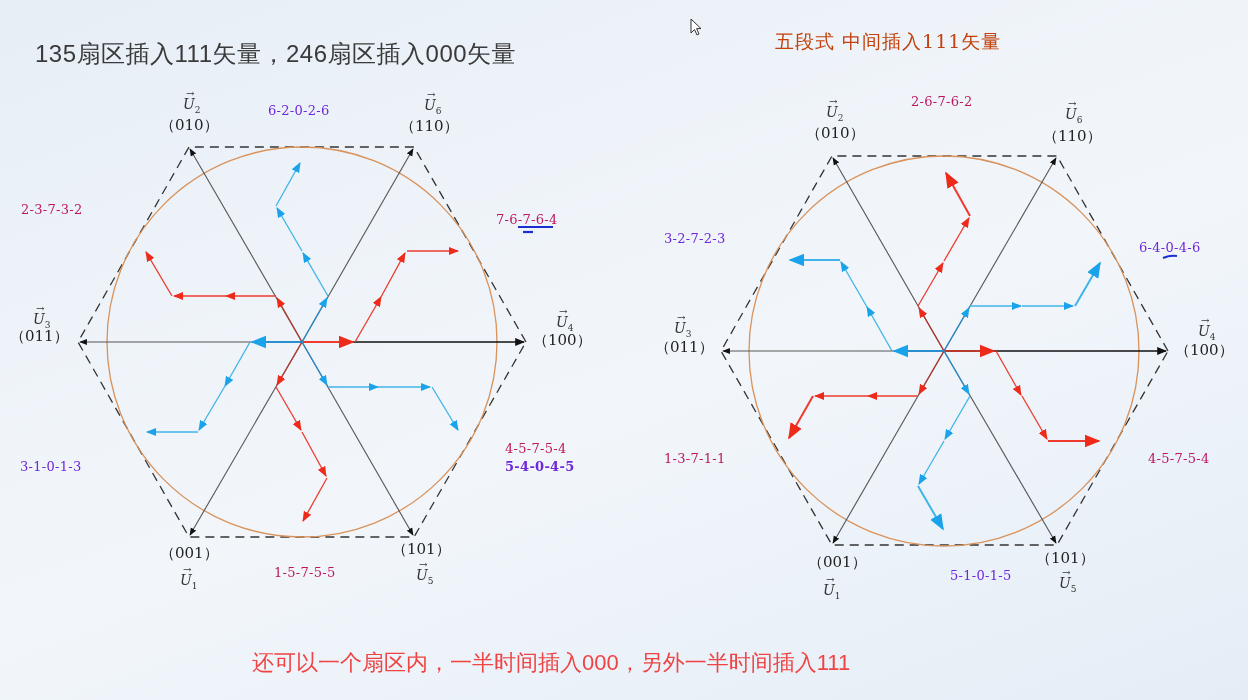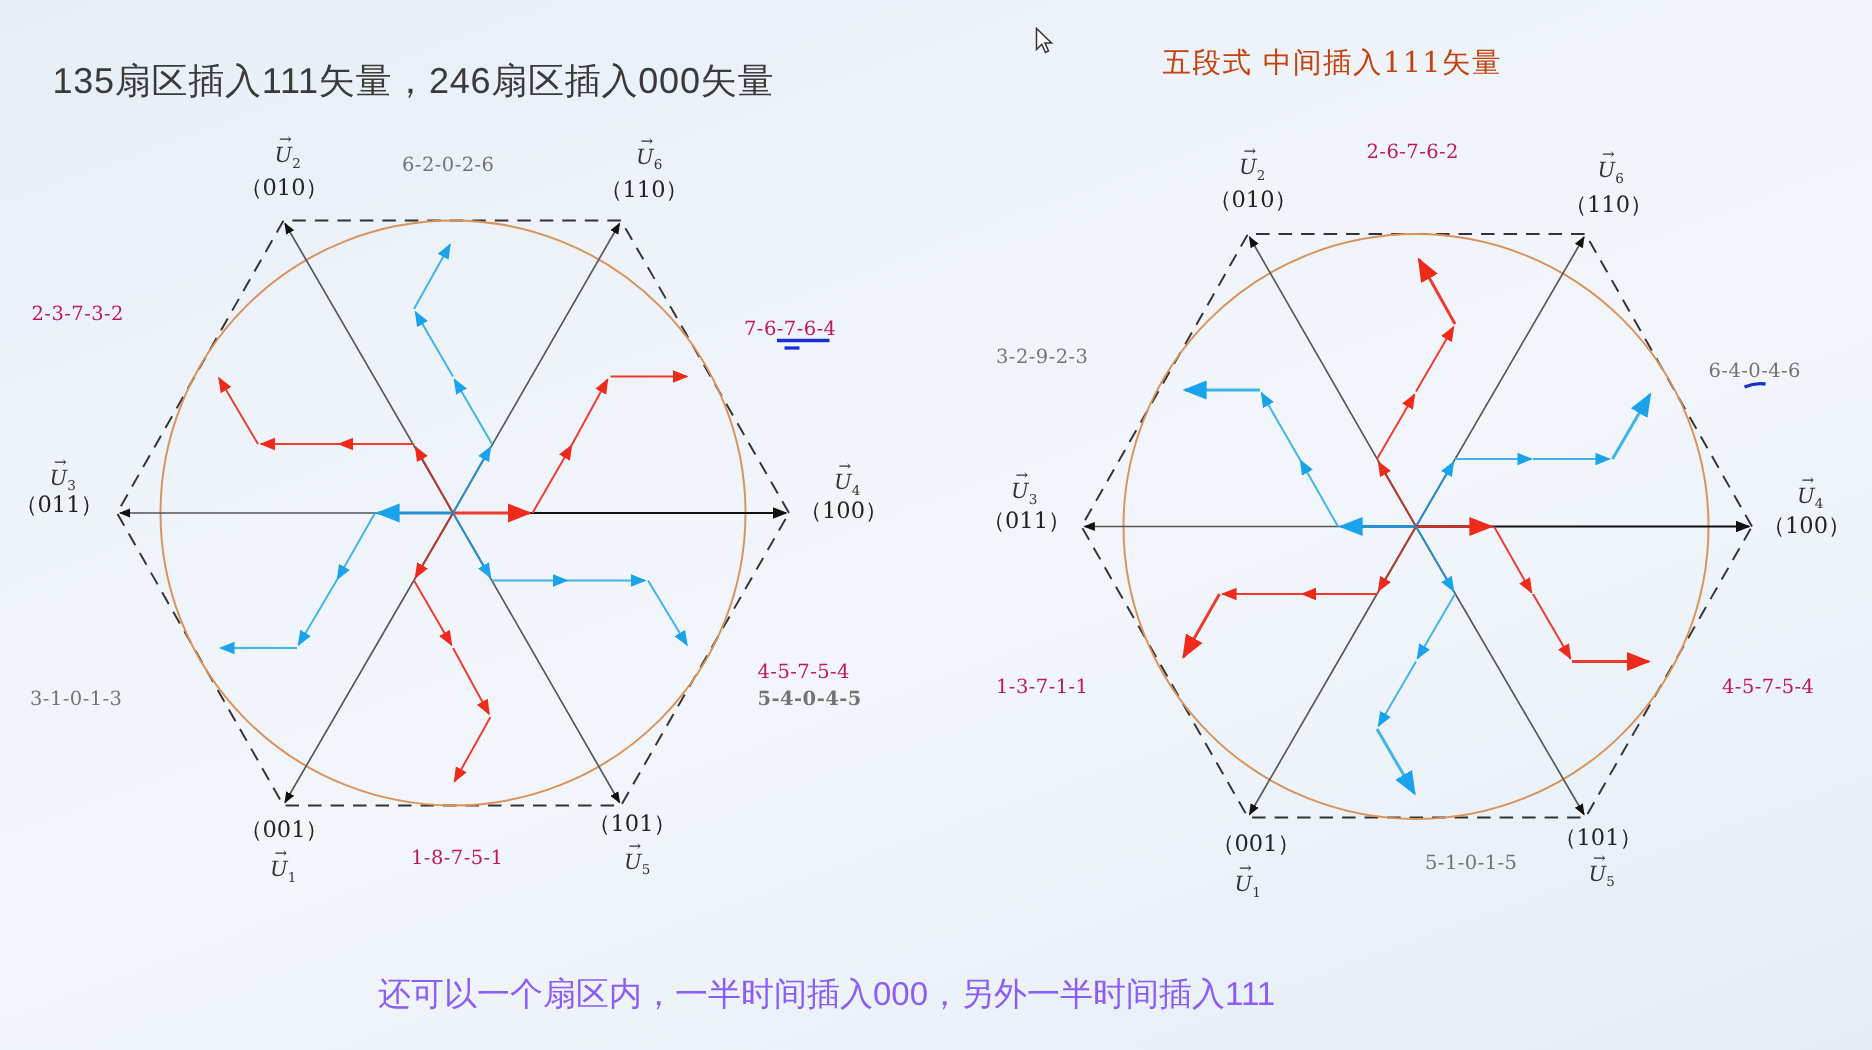--- a/index.html
+++ b/index.html
@@ -4,24 +4,24 @@
 <style>
   html, body { margin: 0; padding: 0; }
   body {
     width: 1248px; height: 700px; overflow: hidden; position: relative;
     background: linear-gradient(160deg, #e6eef6 0%, #eef3f9 30%, #f2f6fb 55%, #e4edf6 100%);
     font-family: "DejaVu Sans", "Liberation Sans", sans-serif;
   }
   .abs { position: absolute; white-space: nowrap; }
   .title-left { left: 35px; top: 38px; font-size: 24px; color: #3a3a3a; font-family: "Liberation Sans", "DejaVu Sans", sans-serif; letter-spacing: 0.5px; }
   .title-right { left: 775px; top: 29px; font-size: 19px; color: #c2410c; font-family: "DejaVu Serif", "Liberation Serif", serif; letter-spacing: 1px; }
-  .footer { left: 252px; top: 648px; font-size: 22px; color: #8b5cf6; font-family: "Liberation Sans", "DejaVu Sans", sans-serif; }
+  .footer { left: 252px; top: 648px; font-size: 22px; color: #ef4444; font-family: "Liberation Sans", "DejaVu Sans", sans-serif; }
   .seq { font-size: 13px; font-family: "DejaVu Serif", "Liberation Serif", serif; letter-spacing: 0.3px; }
   .red { color: #be185d; }
-  .blue { color: #737373; }
+  .blue { color: #6d28d9; }
   .vlabel { font-size: 15px; color: #222; font-family: "DejaVu Serif", "Liberation Serif", serif; text-align: center; }
   .vname { font-size: 14px; color: #333; font-style: italic; font-family: "DejaVu Serif", "Liberation Serif", serif; }
   .vname sub { font-size: 9px; font-style: normal; }
   .vname .arr { position: absolute; left: 3px; top: -8px; font-size: 10px; font-style: normal; }
   svg.diag { position: absolute; left: 0; top: 0; }
   .cursor { left: 690px; top: 18px; width: 14px; height: 20px; }
 </style>
 </head>
 <body>
 
@@ -171,33 +171,33 @@
 <div class="abs vname" style="left:180px;top:572px;"><span class="arr">→</span><span>U</span><sub>1</sub></div>
 <div class="abs vlabel" style="left:392px;top:540px;">（101）</div>
 <div class="abs vname" style="left:416px;top:567px;"><span class="arr">→</span><span>U</span><sub>5</sub></div>
 
 <div class="abs seq blue" style="left:268px;top:103px;">6-2-0-2-6</div>
 <div class="abs seq red" style="left:21px;top:202px;">2-3-7-3-2</div>
 <div class="abs seq red" style="left:496px;top:212px;">7-6-7-6-4</div>
 <div class="abs seq blue" style="left:20px;top:459px;">3-1-0-1-3</div>
 <div class="abs seq red" style="left:505px;top:441px;">4-5-7-5-4</div>
 <div class="abs seq blue" style="left:505px;top:459px;font-weight:bold;">5-4-0-4-5</div>
-<div class="abs seq red" style="left:274px;top:565px;">1-8-7-5-1</div>
+<div class="abs seq red" style="left:274px;top:565px;">1-5-7-5-5</div>
 
 <div class="abs vname" style="left:826px;top:104px;"><span class="arr">→</span><span>U</span><sub>2</sub></div>
 <div class="abs vlabel" style="left:806px;top:124px;">（010）</div>
 <div class="abs vname" style="left:1065px;top:106px;"><span class="arr">→</span><span>U</span><sub>6</sub></div>
 <div class="abs vlabel" style="left:1043px;top:127px;">（110）</div>
 <div class="abs vname" style="left:674px;top:320px;"><span class="arr">→</span><span>U</span><sub>3</sub></div>
 <div class="abs vlabel" style="left:655px;top:338px;">（011）</div>
 <div class="abs vname" style="left:1198px;top:323px;"><span class="arr">→</span><span>U</span><sub>4</sub></div>
 <div class="abs vlabel" style="left:1175px;top:341px;">（100）</div>
 <div class="abs vlabel" style="left:808px;top:553px;">（001）</div>
 <div class="abs vname" style="left:823px;top:582px;"><span class="arr">→</span><span>U</span><sub>1</sub></div>
 <div class="abs vlabel" style="left:1036px;top:549px;">（101）</div>
 <div class="abs vname" style="left:1059px;top:575px;"><span class="arr">→</span><span>U</span><sub>5</sub></div>
 
 <div class="abs seq red" style="left:911px;top:94px;">2-6-7-6-2</div>
-<div class="abs seq blue" style="left:664px;top:231px;">3-2-9-2-3</div>
+<div class="abs seq blue" style="left:664px;top:231px;">3-2-7-2-3</div>
 <div class="abs seq blue" style="left:1139px;top:240px;">6-4-0-4-6</div>
 <div class="abs seq red" style="left:664px;top:451px;">1-3-7-1-1</div>
 <div class="abs seq red" style="left:1148px;top:451px;">4-5-7-5-4</div>
 <div class="abs seq blue" style="left:950px;top:568px;">5-1-0-1-5</div>
 
 </body></html>

